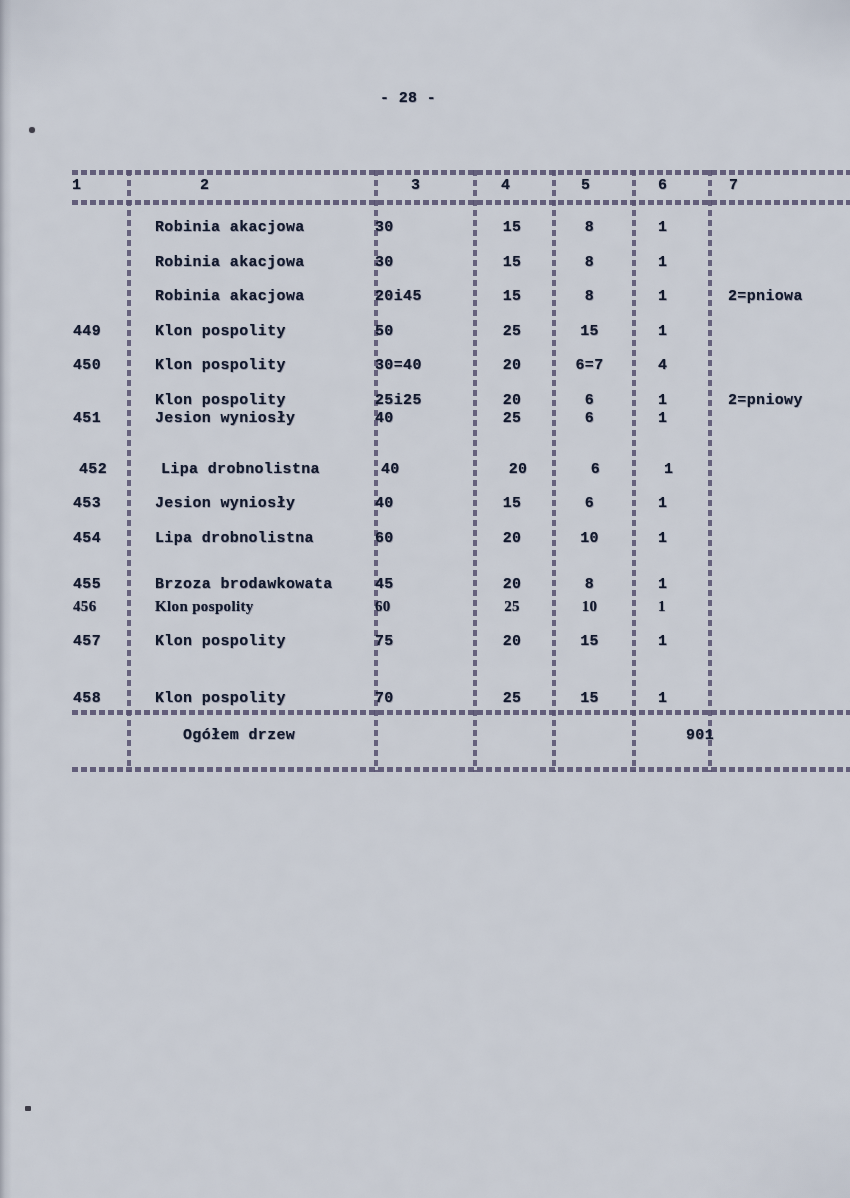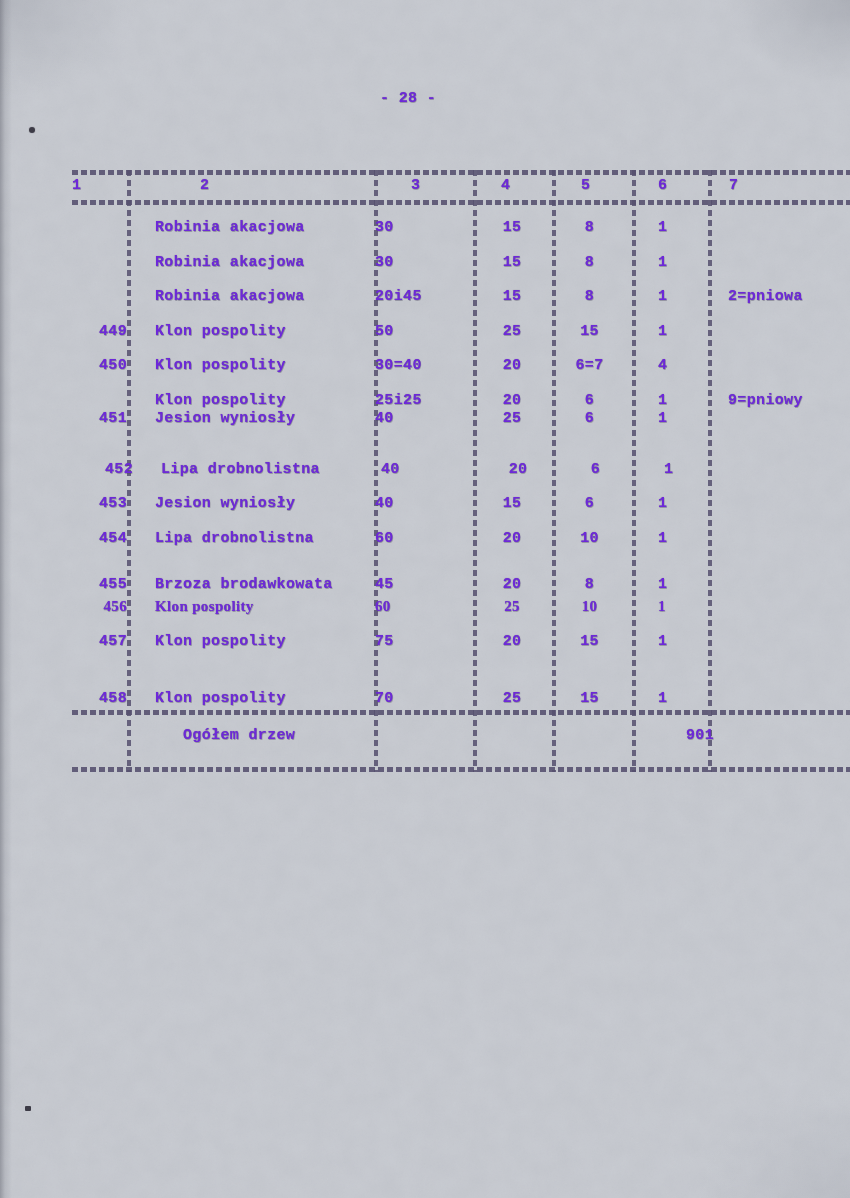--- a/index.html
+++ b/index.html
@@ -2,21 +2,21 @@
 <html><head>
 <meta charset="utf-8">
 <style>
   html,body{margin:0;padding:0;background:#9aa0a8;}
   .page{
     position:relative;
     width:850px;height:1198px;
     background:#c9ccd2;
     overflow:hidden;
     font-family:"Liberation Mono","DejaVu Sans Mono",monospace;
-    color:#6d28d9;
+    color:#0f172a;
   }
   .noise{position:absolute;left:0;top:0;z-index:1;pointer-events:none;}
   .shade{
     position:absolute;left:0;top:0;width:100%;height:100%;z-index:2;pointer-events:none;
     background:
       linear-gradient(90deg, rgba(70,72,84,.38) 0px, rgba(70,72,84,.12) 5px, rgba(70,72,84,0) 12px),
       radial-gradient(180px 120px at 100% 0%, rgba(84,88,102,.22), rgba(84,88,102,0) 70%),
       radial-gradient(200px 140px at 0% 0%, rgba(84,88,102,.16), rgba(84,88,102,0) 70%),
       radial-gradient(220px 160px at 100% 100%, rgba(84,88,102,.10), rgba(84,88,102,0) 70%);
   }
@@ -32,21 +32,21 @@
     background:repeating-linear-gradient(90deg, #554f6e 0px, #554f6e 6px, rgba(85,79,110,0) 6px, rgba(85,79,110,0) 9px);
   }
   .vline{
     position:absolute;top:170px;height:602px;width:4px;z-index:3;opacity:.85;
     background:repeating-linear-gradient(180deg, #554f6e 0px, #554f6e 6px, rgba(85,79,110,0) 6px, rgba(85,79,110,0) 10px);
   }
   .row{position:absolute;left:0;width:850px;height:17px;z-index:3;}
   .cell{position:absolute;top:0;height:17px;
     font-size:15px;line-height:17px;font-weight:700;letter-spacing:0.35px;white-space:pre;
     text-shadow:0 0 1px rgba(77,71,97,.6), .6px .6px .6px rgba(77,71,97,.35);}
-  .c1{left:73px;width:54px;text-align:right;}
+  .c1{left:73px;width:54px;text-align:left;}
   .c2{left:155px;width:218px;text-align:left;}
   .c3{left:375px;width:91px;}
   .c4{left:474px;width:76px;text-align:center;}
   .c5{left:553px;width:73px;text-align:center;}
   .c6{left:658px;width:50px;text-align:left;}
   .c7{left:728px;width:122px;text-align:left;}
   .speck{position:absolute;z-index:3;background:rgba(36,34,46,.85);}
   .speck.round{width:6px;height:6px;border-radius:50%;box-shadow:0 0 1px rgba(36,34,46,.6);}
   .speck.square{width:6px;height:5px;border-radius:1px;}
 </style>
@@ -141,21 +141,21 @@
     <span class="cell c6">4</span>
     <span class="cell c7"></span>
   </div>
   <div class="row" style="top:392px;">
     <span class="cell c1"></span>
     <span class="cell c2">Klon pospolity</span>
     <span class="cell c3">25i25</span>
     <span class="cell c4">20</span>
     <span class="cell c5">6</span>
     <span class="cell c6">1</span>
-    <span class="cell c7">9=pniowy</span>
+    <span class="cell c7">2=pniowy</span>
   </div>
   <div class="row" style="top:404px;margin-top:6px;">
     <span class="cell c1">451</span>
     <span class="cell c2">Jesion wyniosły</span>
     <span class="cell c3">40</span>
     <span class="cell c4">25</span>
     <span class="cell c5">6</span>
     <span class="cell c6">1</span>
     <span class="cell c7"></span>
   </div>

